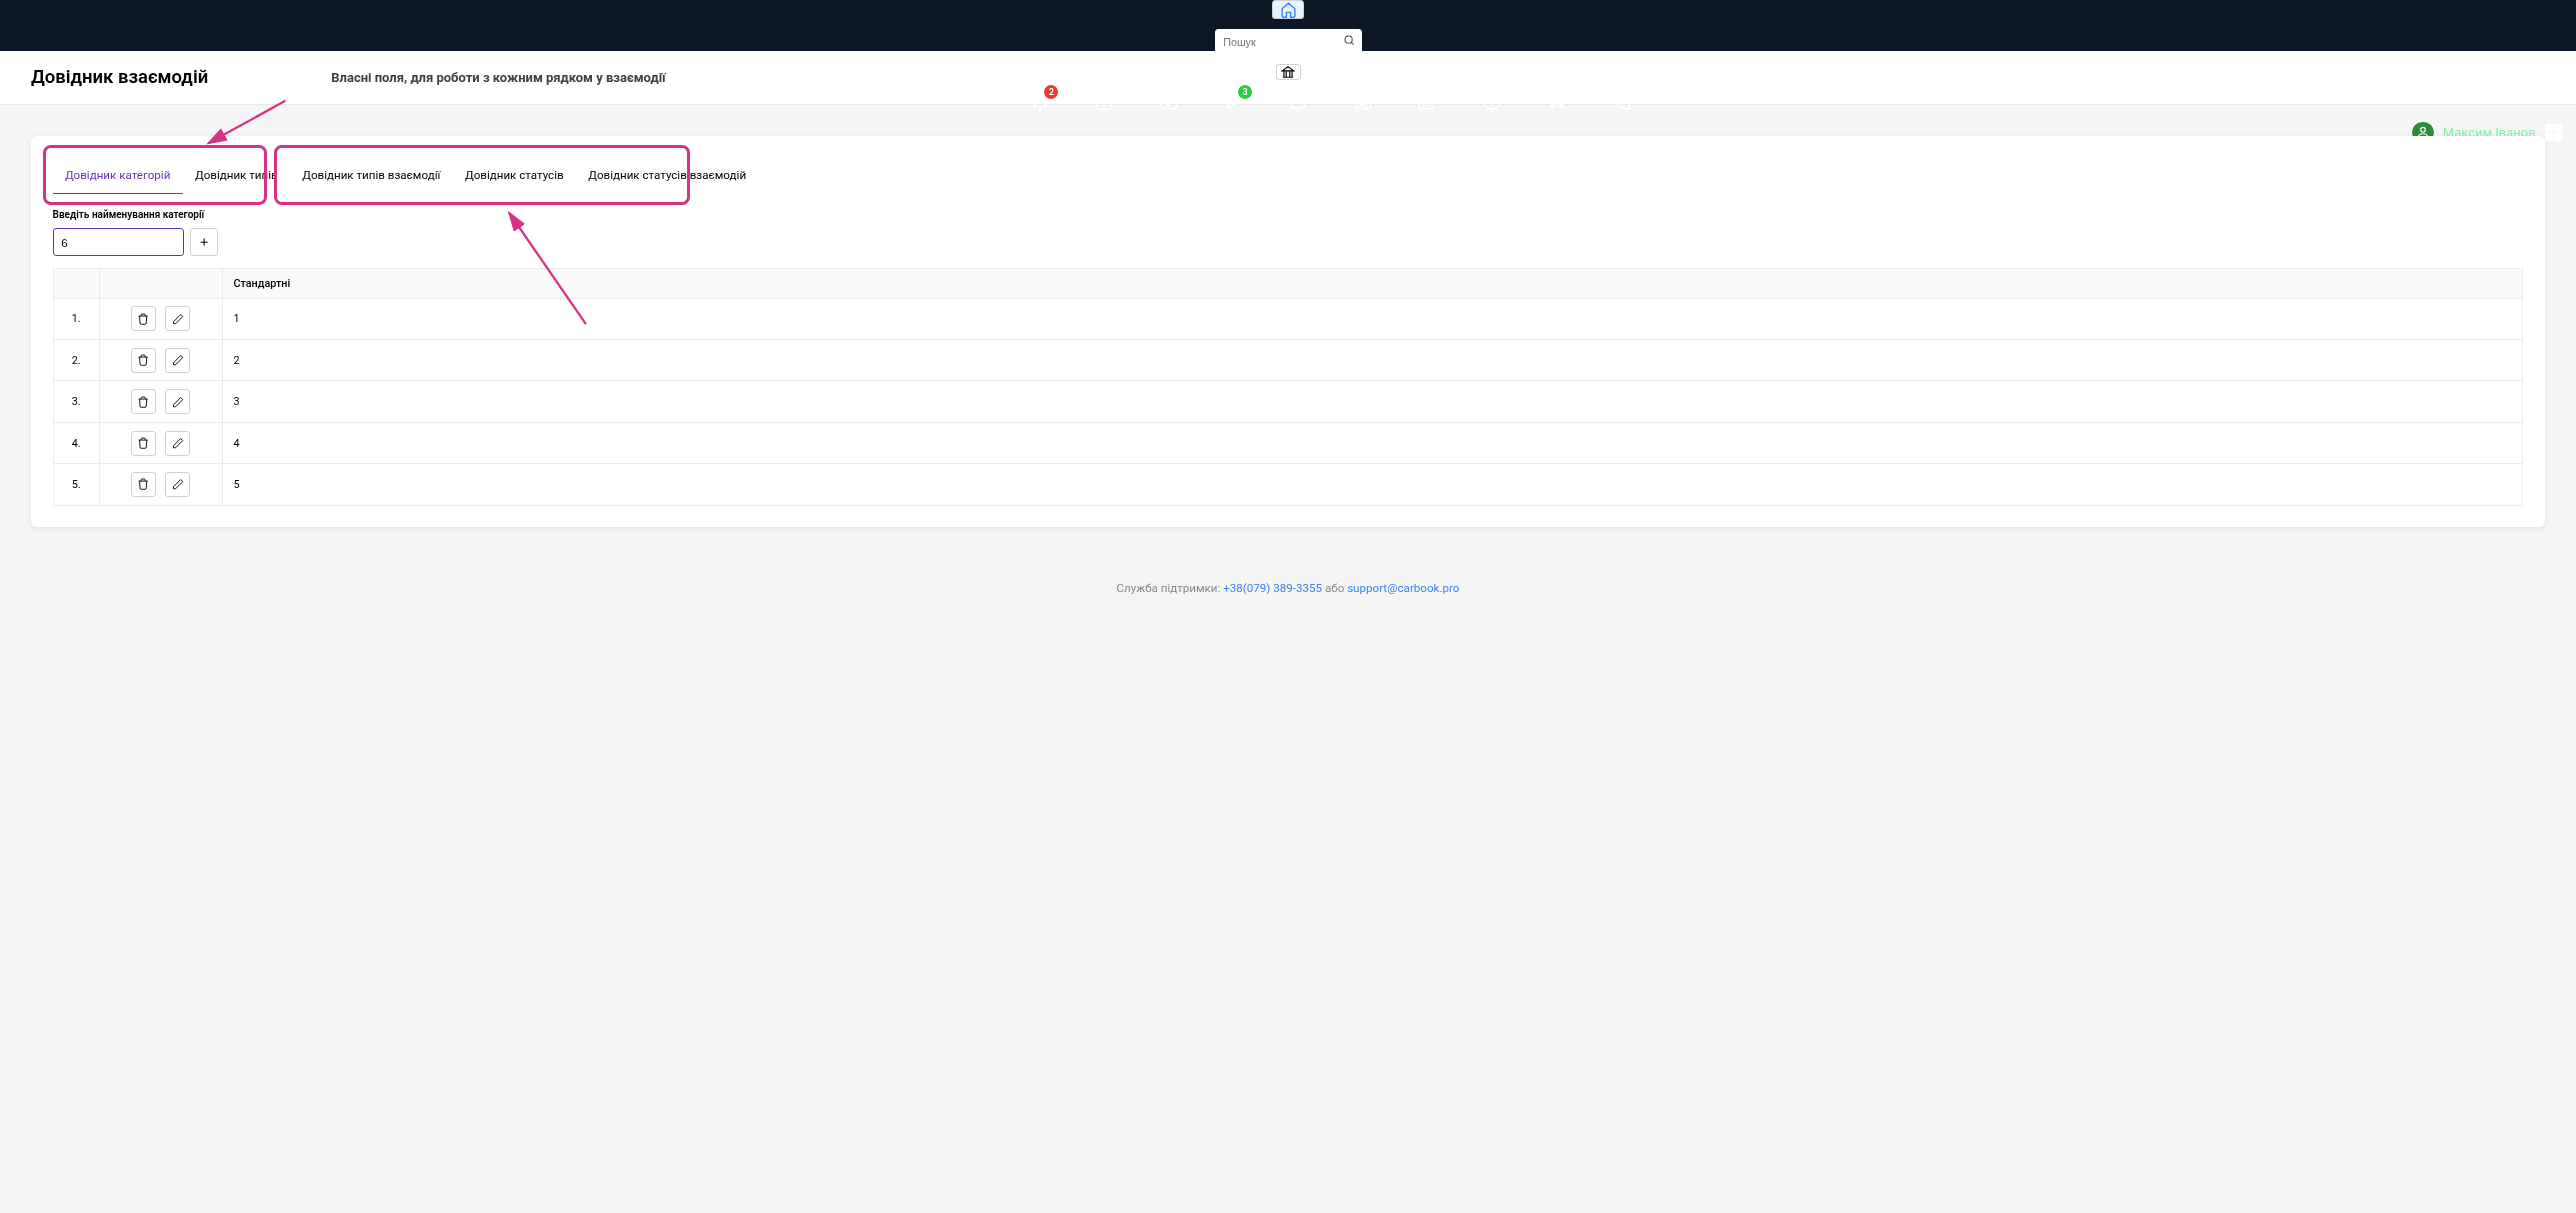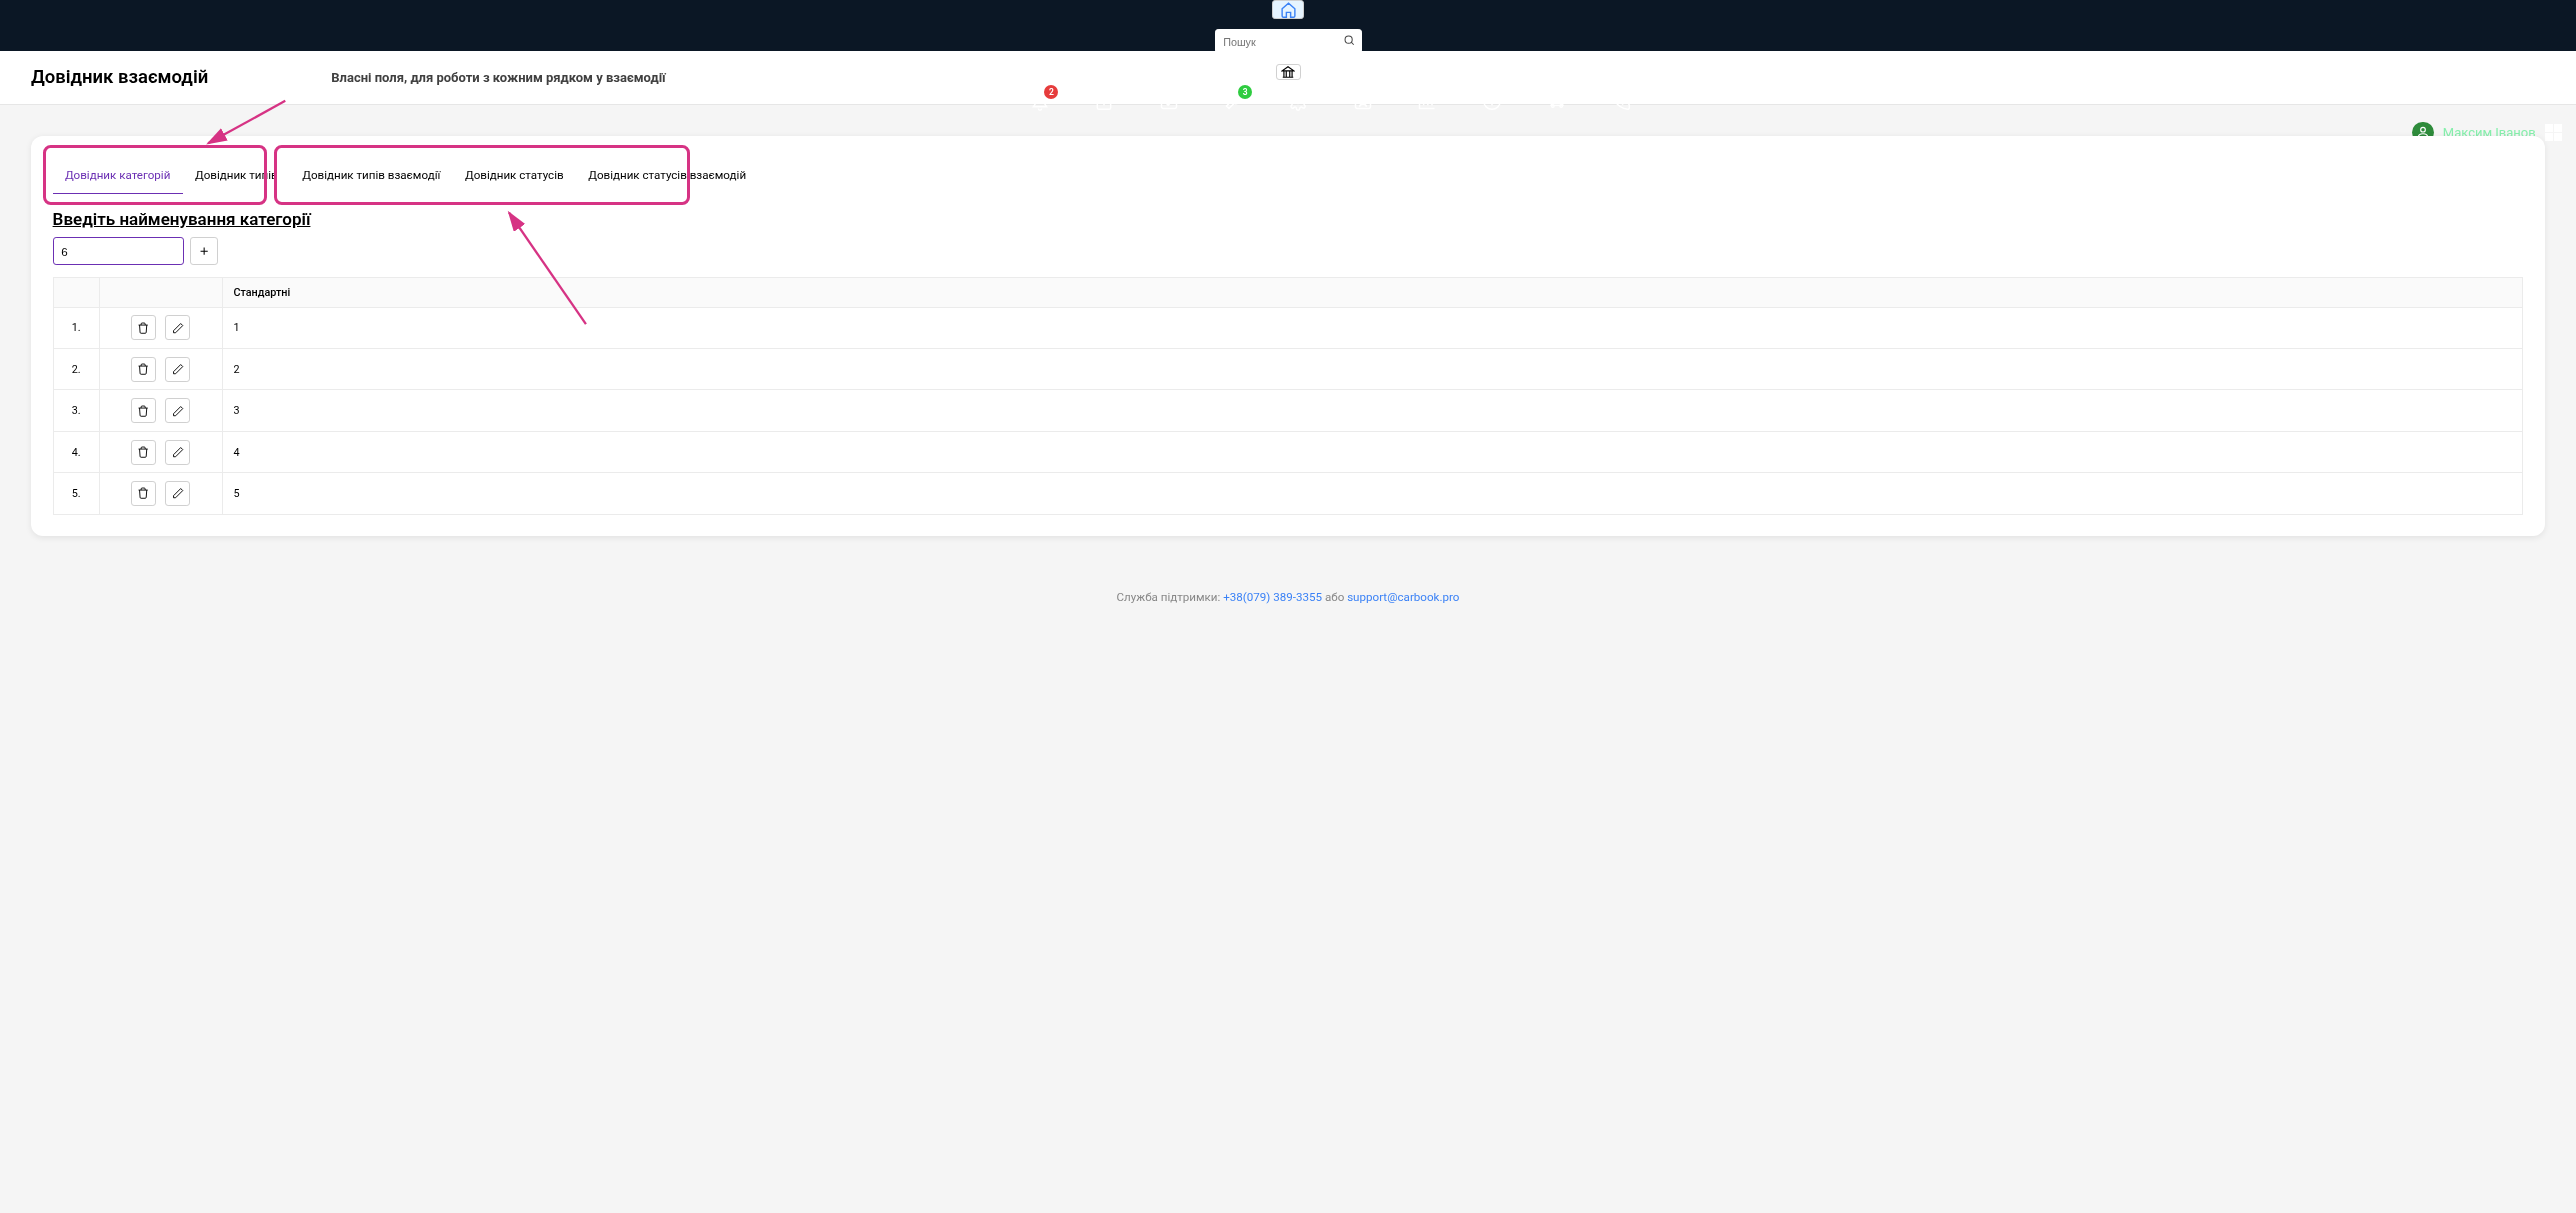--- a/index.html
+++ b/index.html
@@ -23,35 +23,35 @@
 .apps-icon { width: 17px; height: 17px; display: grid; grid-template-columns: 1fr 1fr; grid-template-rows: 1fr 1fr; gap: 1.5px; }
 .apps-icon div { background: #fff; }
 
 
 .page-header { background: #fff; border-bottom: 0.8px solid #e6e6e6; padding: 15.4px 31px; display: flex; align-items: center; }
 .page-title { font-size: 18.5px; font-weight: 600; }
 .annotation-top { color: #404040; font-weight: 700; font-size: 13px; margin-left: 123px; }
 
 
 .content-wrap { padding: 31px; }
-.card { background: #fff; border-radius: 12px; box-shadow: 0 1.5px 6.2px rgba(0,0,0,0.08); padding: 0 21.6px 21.6px 21.6px; position: relative; }
+.card { background: #fff; border-radius: 6px; box-shadow: 0 1.5px 6.2px rgba(0,0,0,0.08); padding: 0 21.6px 21.6px 21.6px; position: relative; }
 
 
 .arrow-svg { position: absolute; pointer-events: none; }
 
 
 .tabs { display: flex; gap: 0; padding-top: 21.6px; position: relative; }
 .tab { padding: 10.8px 12.3px; cursor: pointer; font-size: 11.6px; white-space: nowrap; }
 .tab.active { color: #6b2fb3; border-bottom: 1.5px solid #6b2fb3; }
 .tab-group-box { position: absolute; border: 3.1px solid #d63384; border-radius: 7.7px; pointer-events: none; }
 .box1 { left: -9.3px; top: 9.3px; width: 224px; height: 60px; }
 .box2 { left: 221px; top: 9.3px; width: 416px; height: 60px; }
 
 
-.form-label { font-weight: 600; margin: 15.4px 0 7.7px 0; font-size: 17px; text-decoration: underline; }
+.form-label { font-weight: 600; margin: 15.4px 0 7.7px 0; font-size: 10px; }
 .form-row { display: flex; gap: 6.2px; align-items: center; }
 .cat-input { width: 131px; height: 28px; border: 0.8px solid #6b2fb3; border-radius: 3.1px; padding: 0 7.7px; font-size: 11.6px; outline: none; }
 .add-btn { width: 28px; height: 28px; border: 0.8px solid #d0d0d0; border-radius: 3.1px; background: #fff; display: flex; align-items: center; justify-content: center; cursor: pointer; font-size: 15.4px; }
 
 
 .tbl { width: 100%; border-collapse: collapse; margin-top: 12.3px; }
 .tbl th, .tbl td { border: 0.8px solid #ebebeb; padding: 7.7px 10.8px; text-align: left; font-weight: normal; vertical-align: middle; }
 .tbl th { background: #fafafa; font-weight: 500; }
 .tbl th:nth-child(1), .tbl td:nth-child(1) { width: 46px; text-align: center; }
 .tbl th:nth-child(2), .tbl td:nth-child(2) { width: 123px; text-align: center; }

